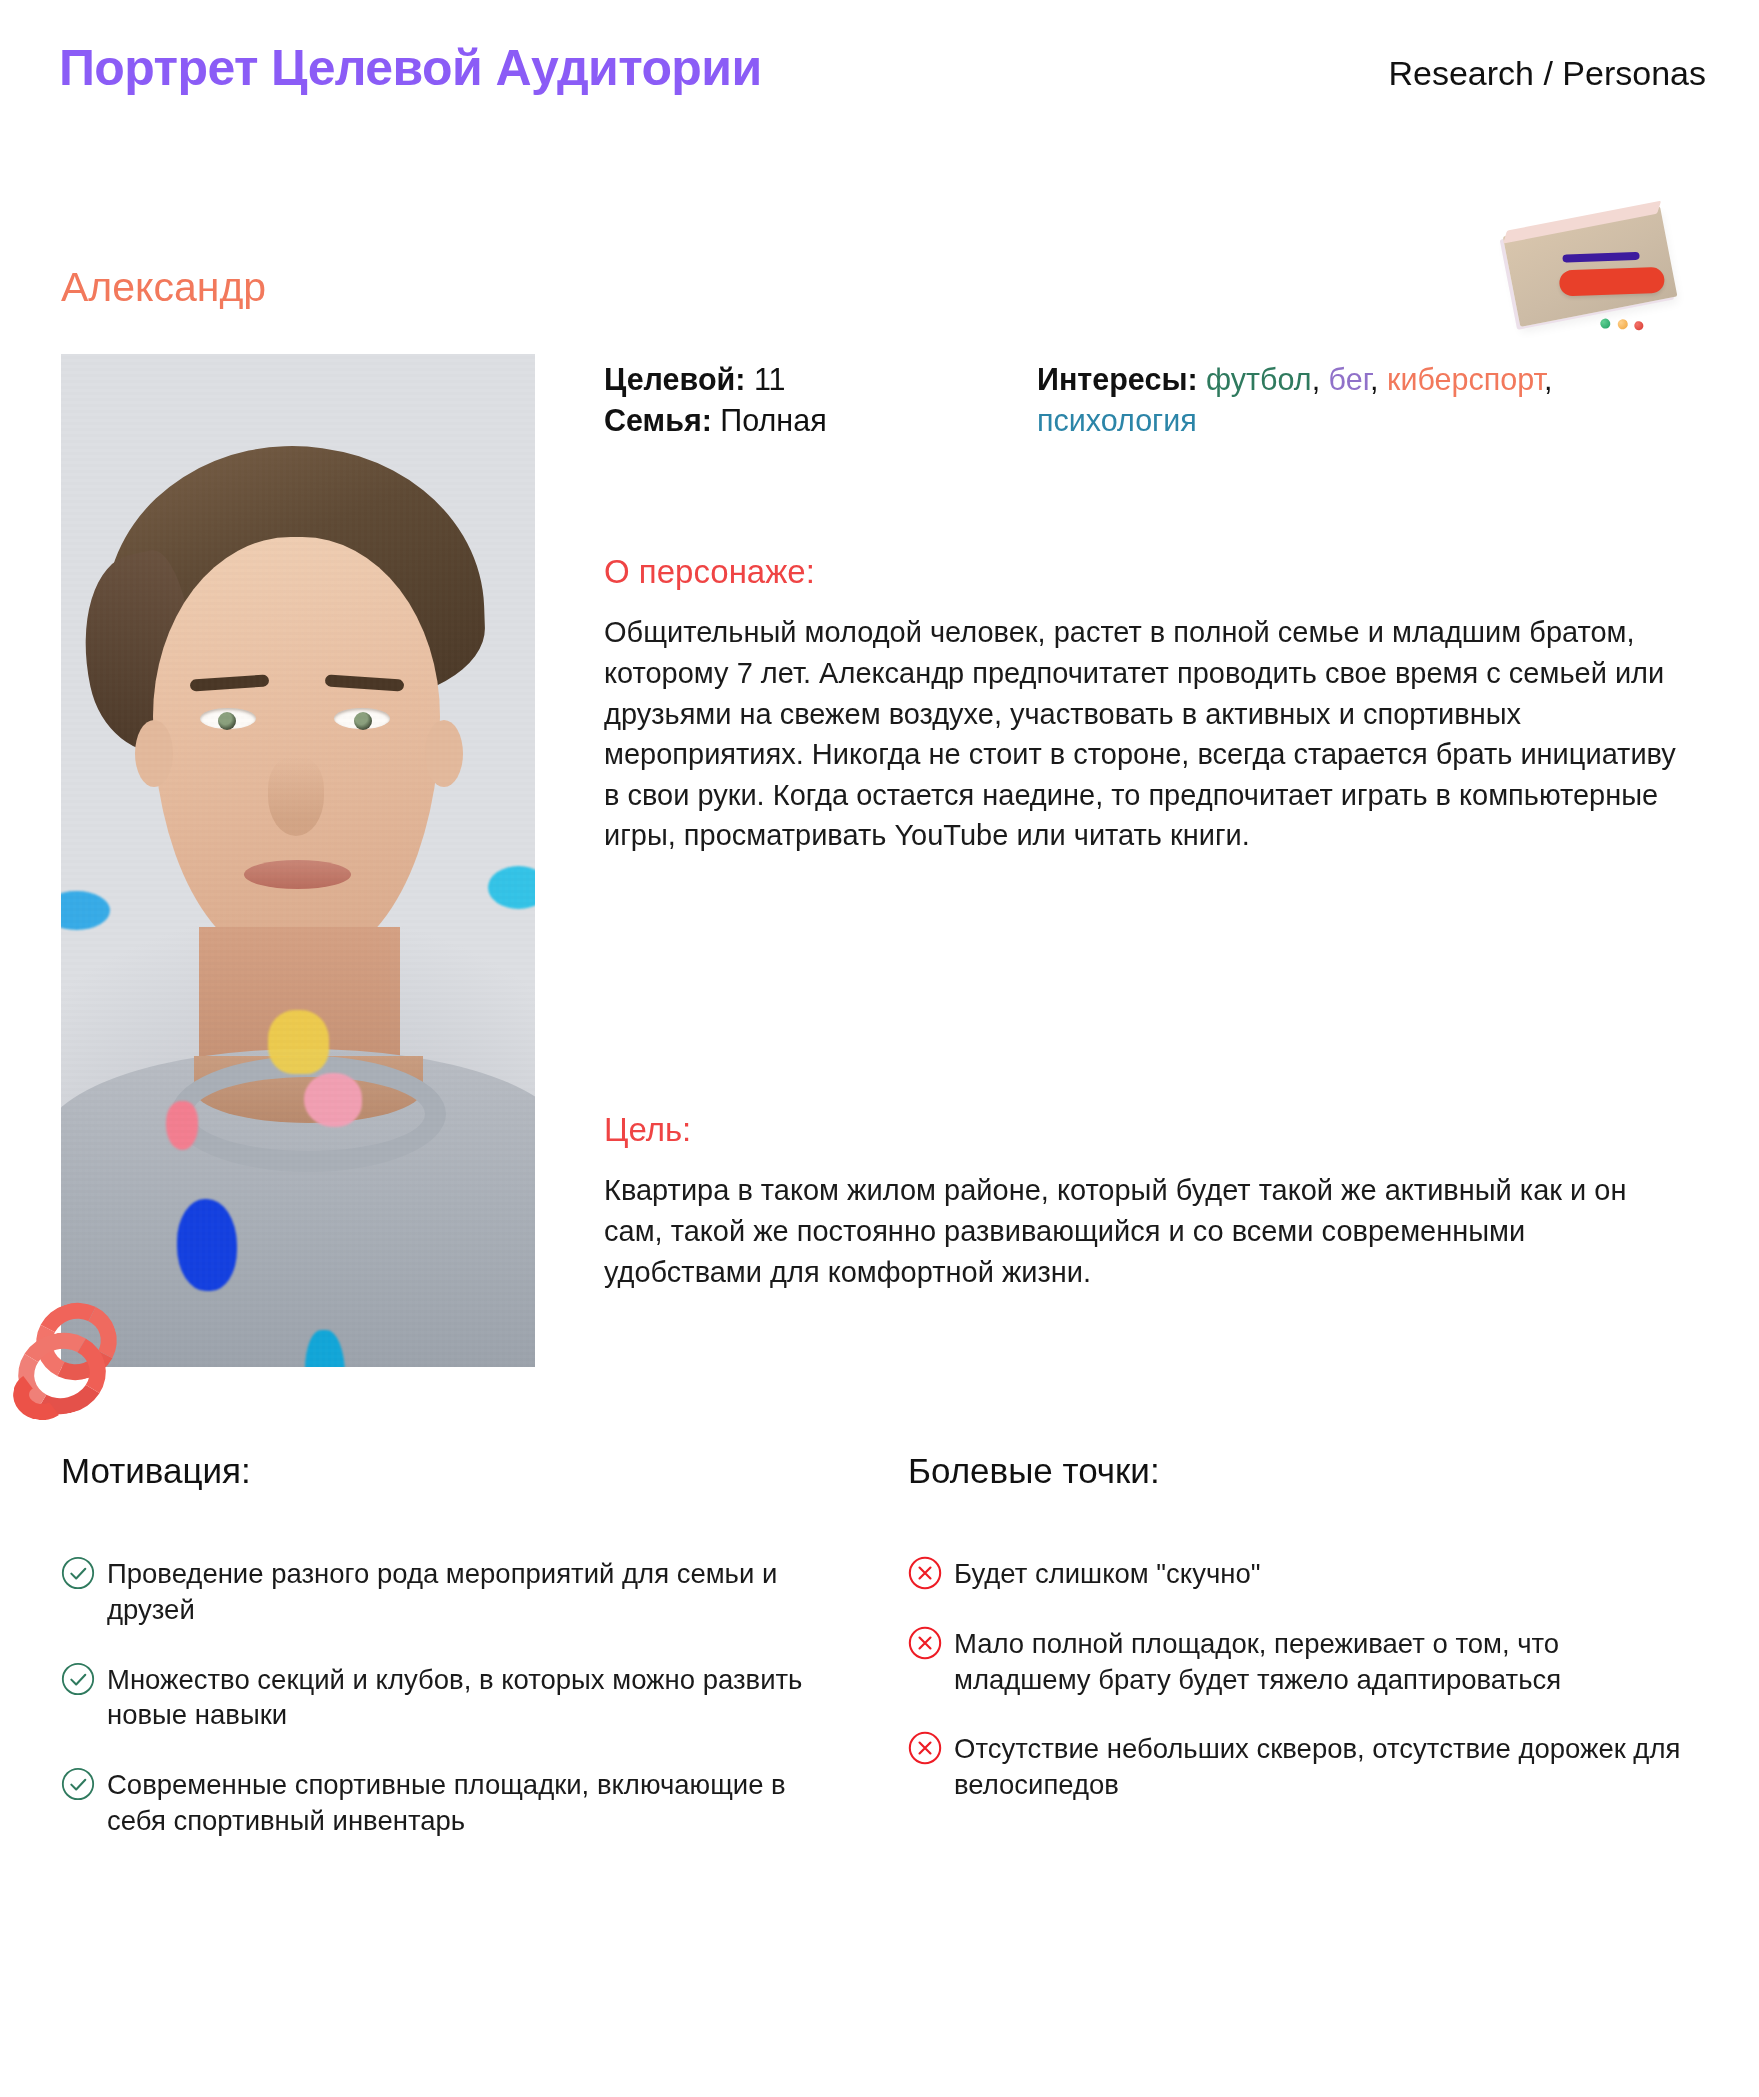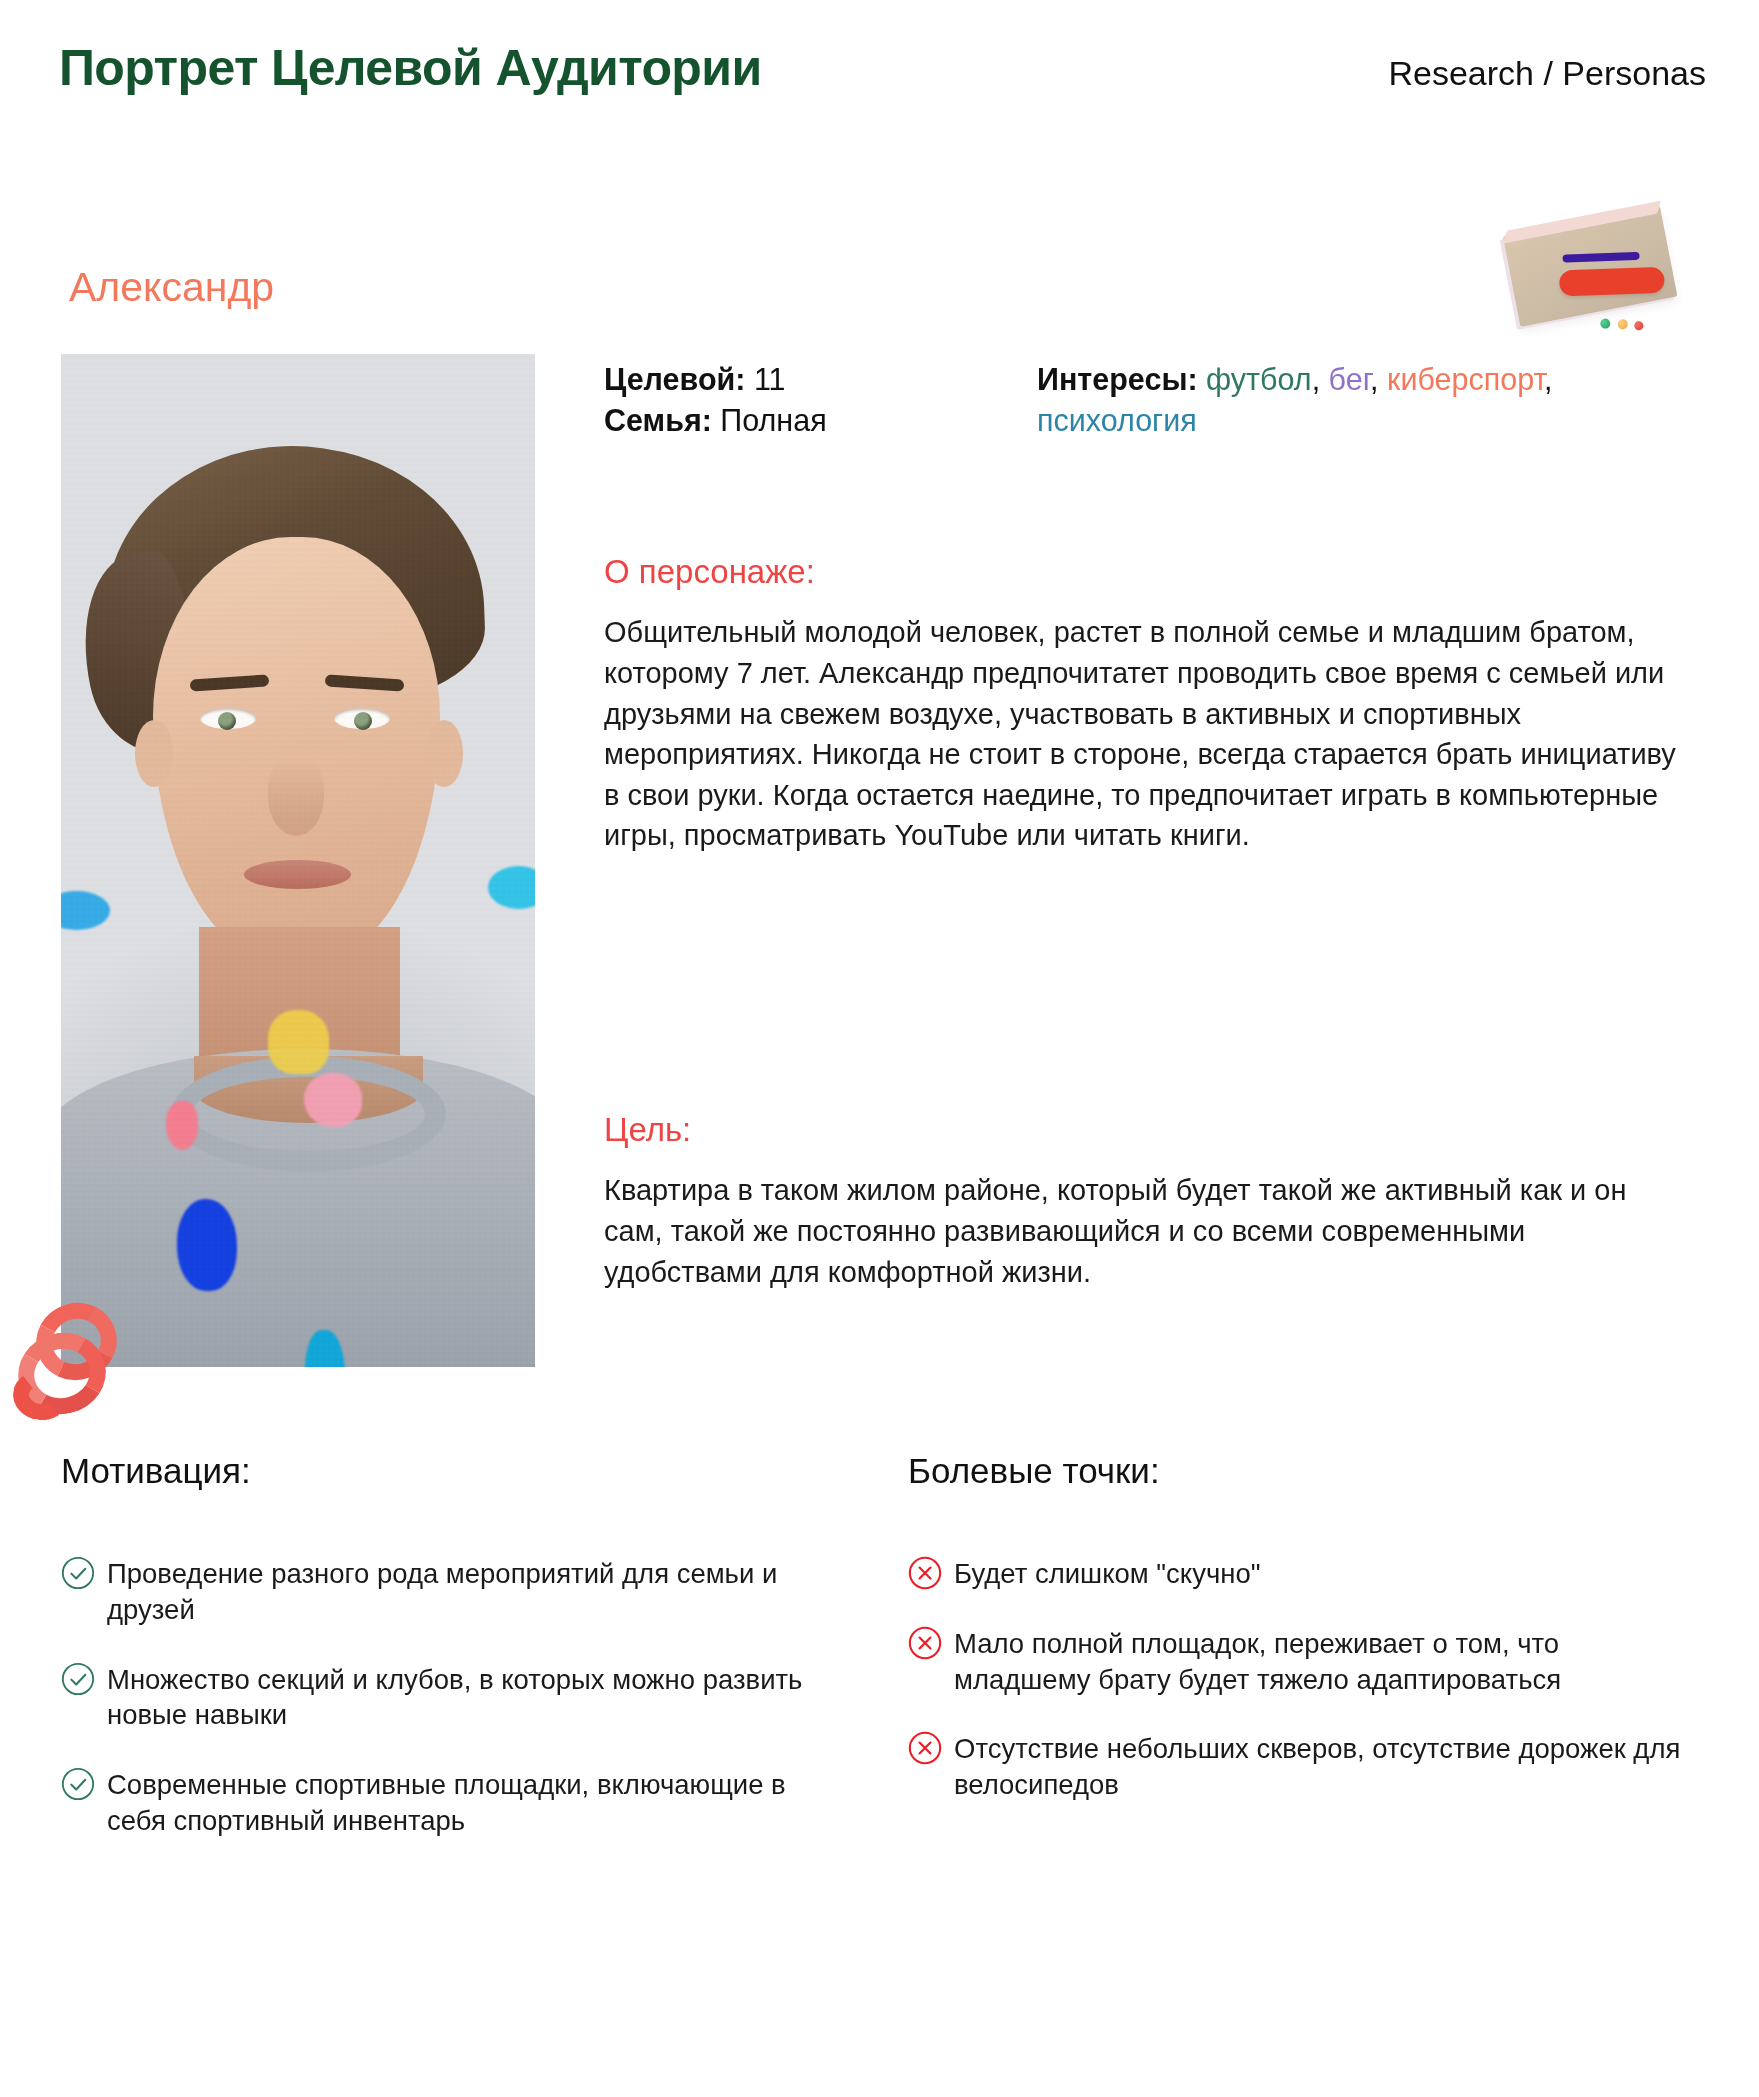--- a/index.html
+++ b/index.html
@@ -26,21 +26,21 @@
     top: 43px;
     width: 1647px;
     display: flex;
     align-items: baseline;
     justify-content: space-between;
   }
   .page-title {
     font-size: 50px;
     font-weight: 700;
     letter-spacing: -0.6px;
-    color: #14532d;
+    color: #8b5cf6;
     line-height: 1;
   }
   .header-breadcrumb {
     font-size: 34px;
     font-weight: 400;
     color: #111111;
     letter-spacing: 0px;
     white-space: nowrap;
   }
 
@@ -96,21 +96,20 @@
 
   
   .persona-name {
     position: absolute;
     left: 61px;
     top: 267px;
     font-size: 41px;
     font-weight: 400;
     color: #f2795c;
     line-height: 1;
-    margin-left: 8px;
   }
 
   
   .photo-frame {
     position: absolute;
     left: 61px;
     top: 354px;
     width: 474px;
     height: 1013px;
     overflow: hidden;

